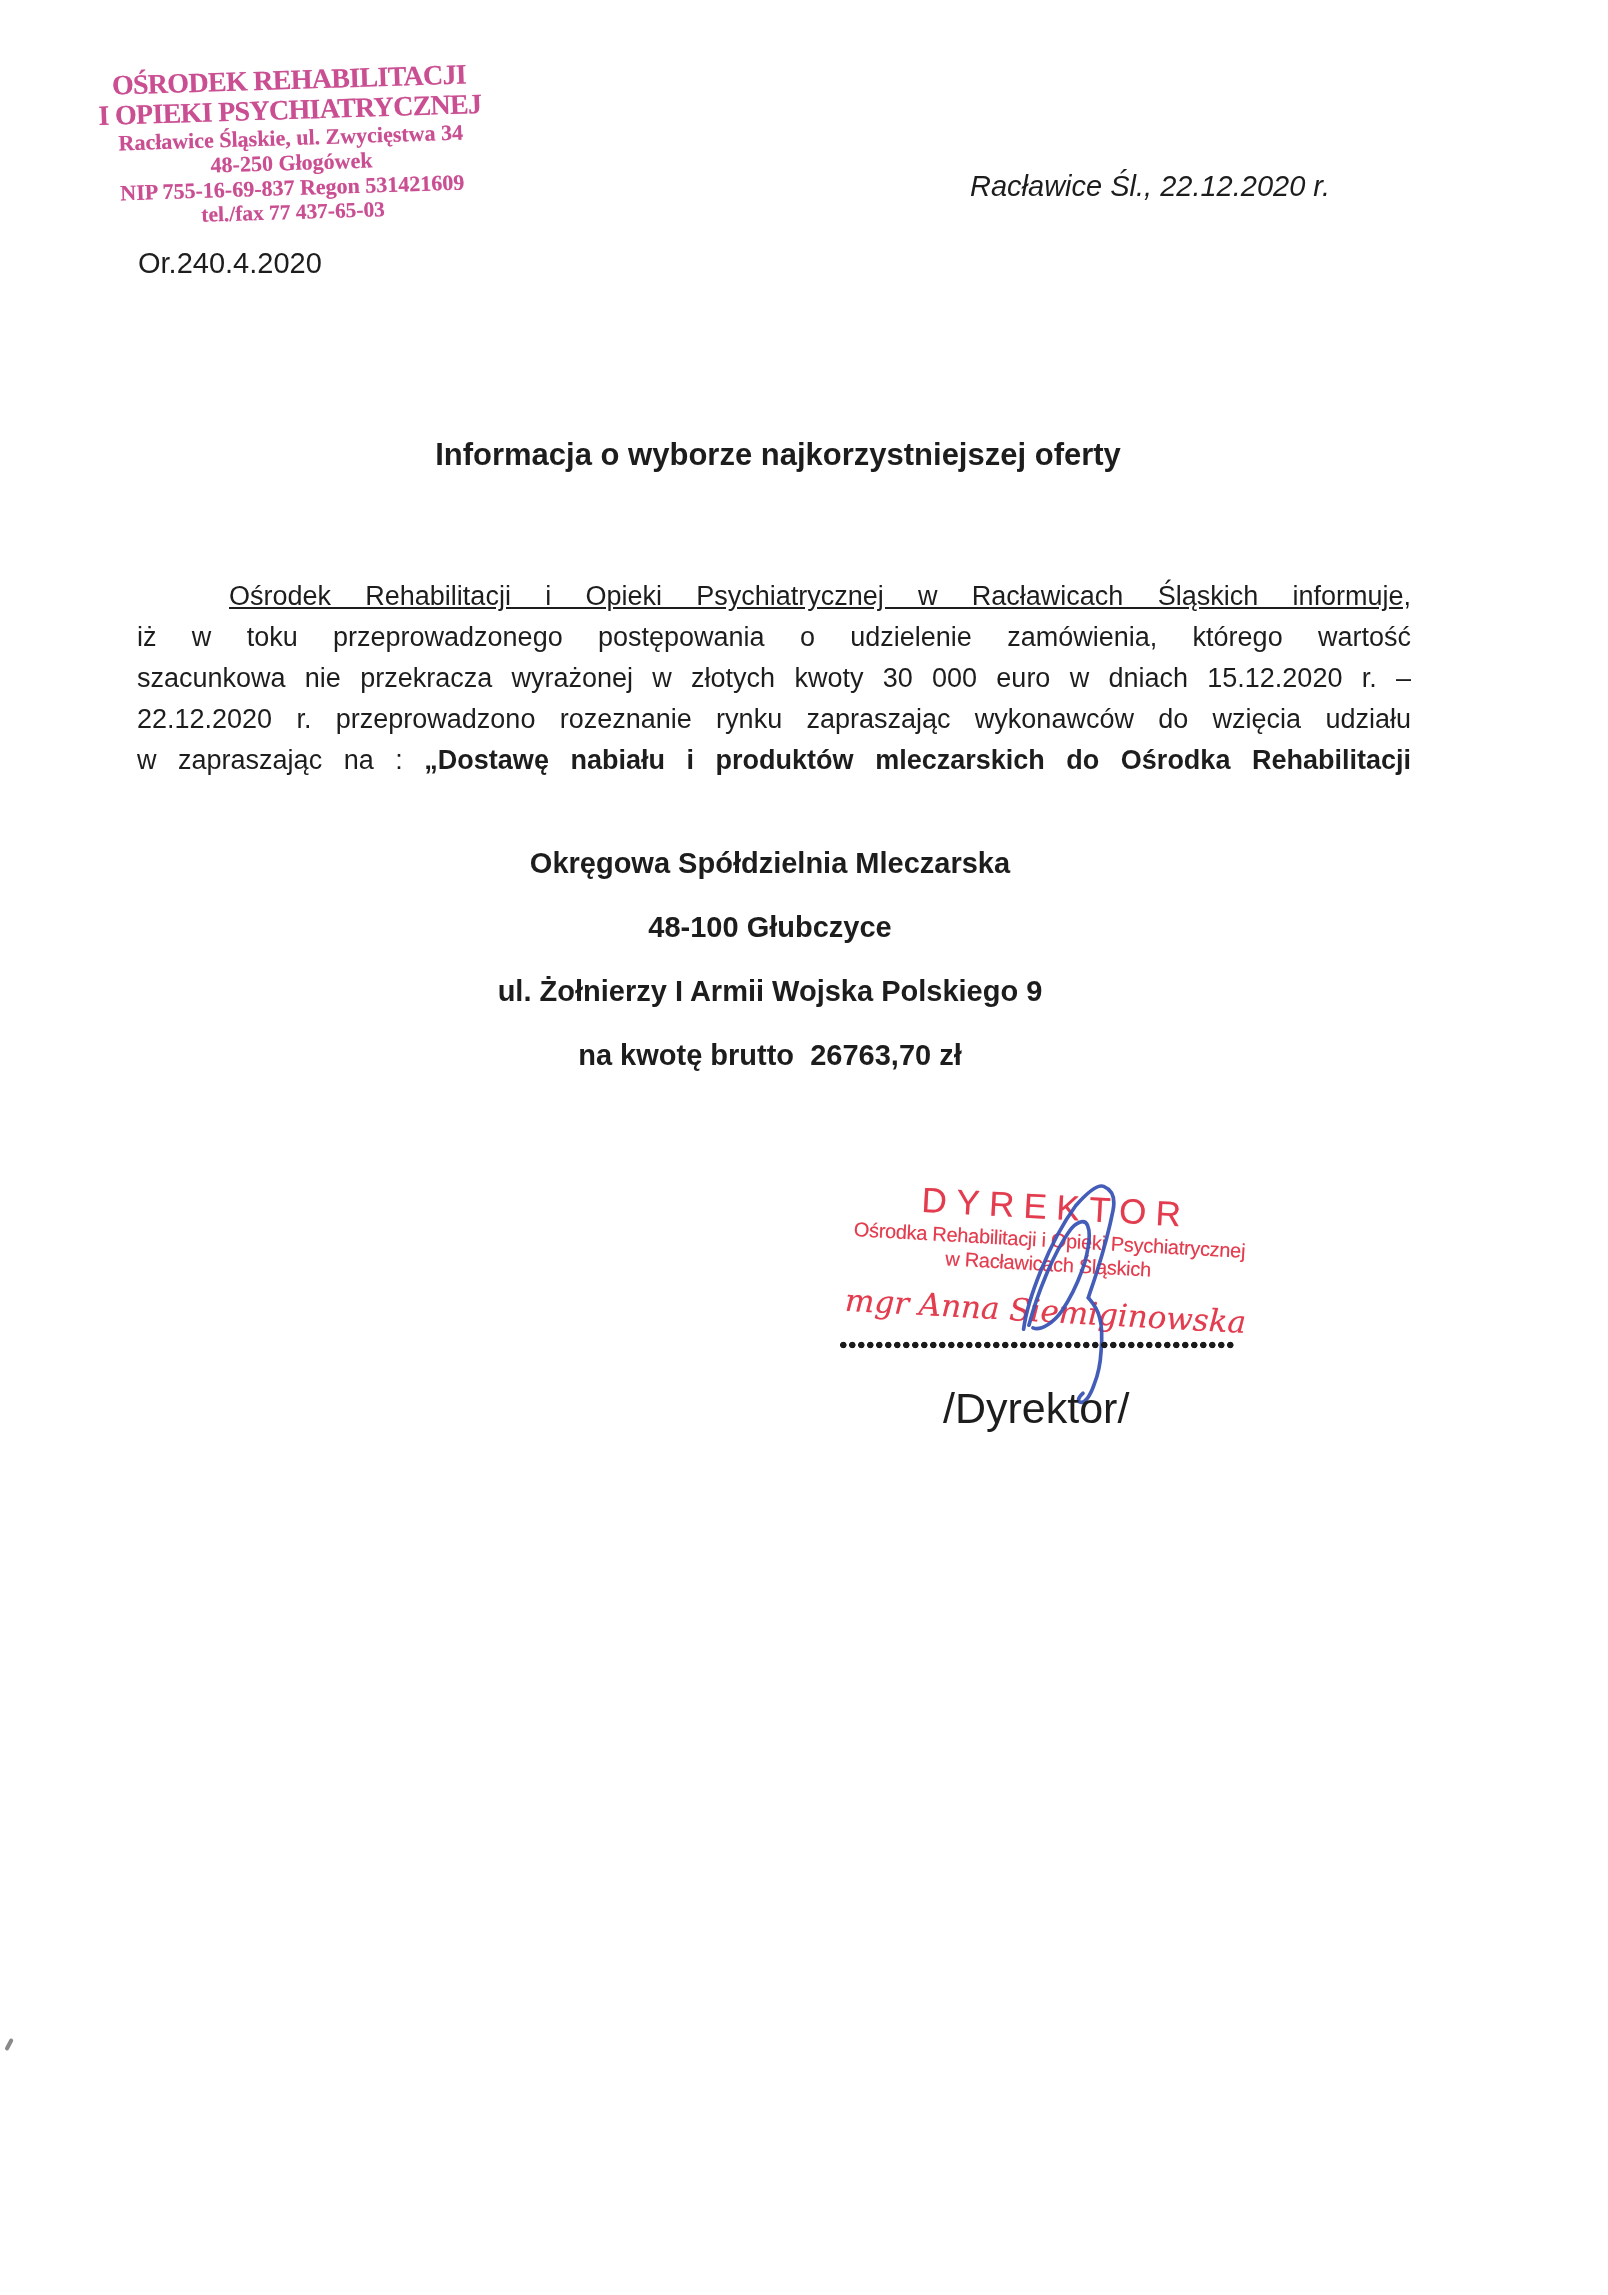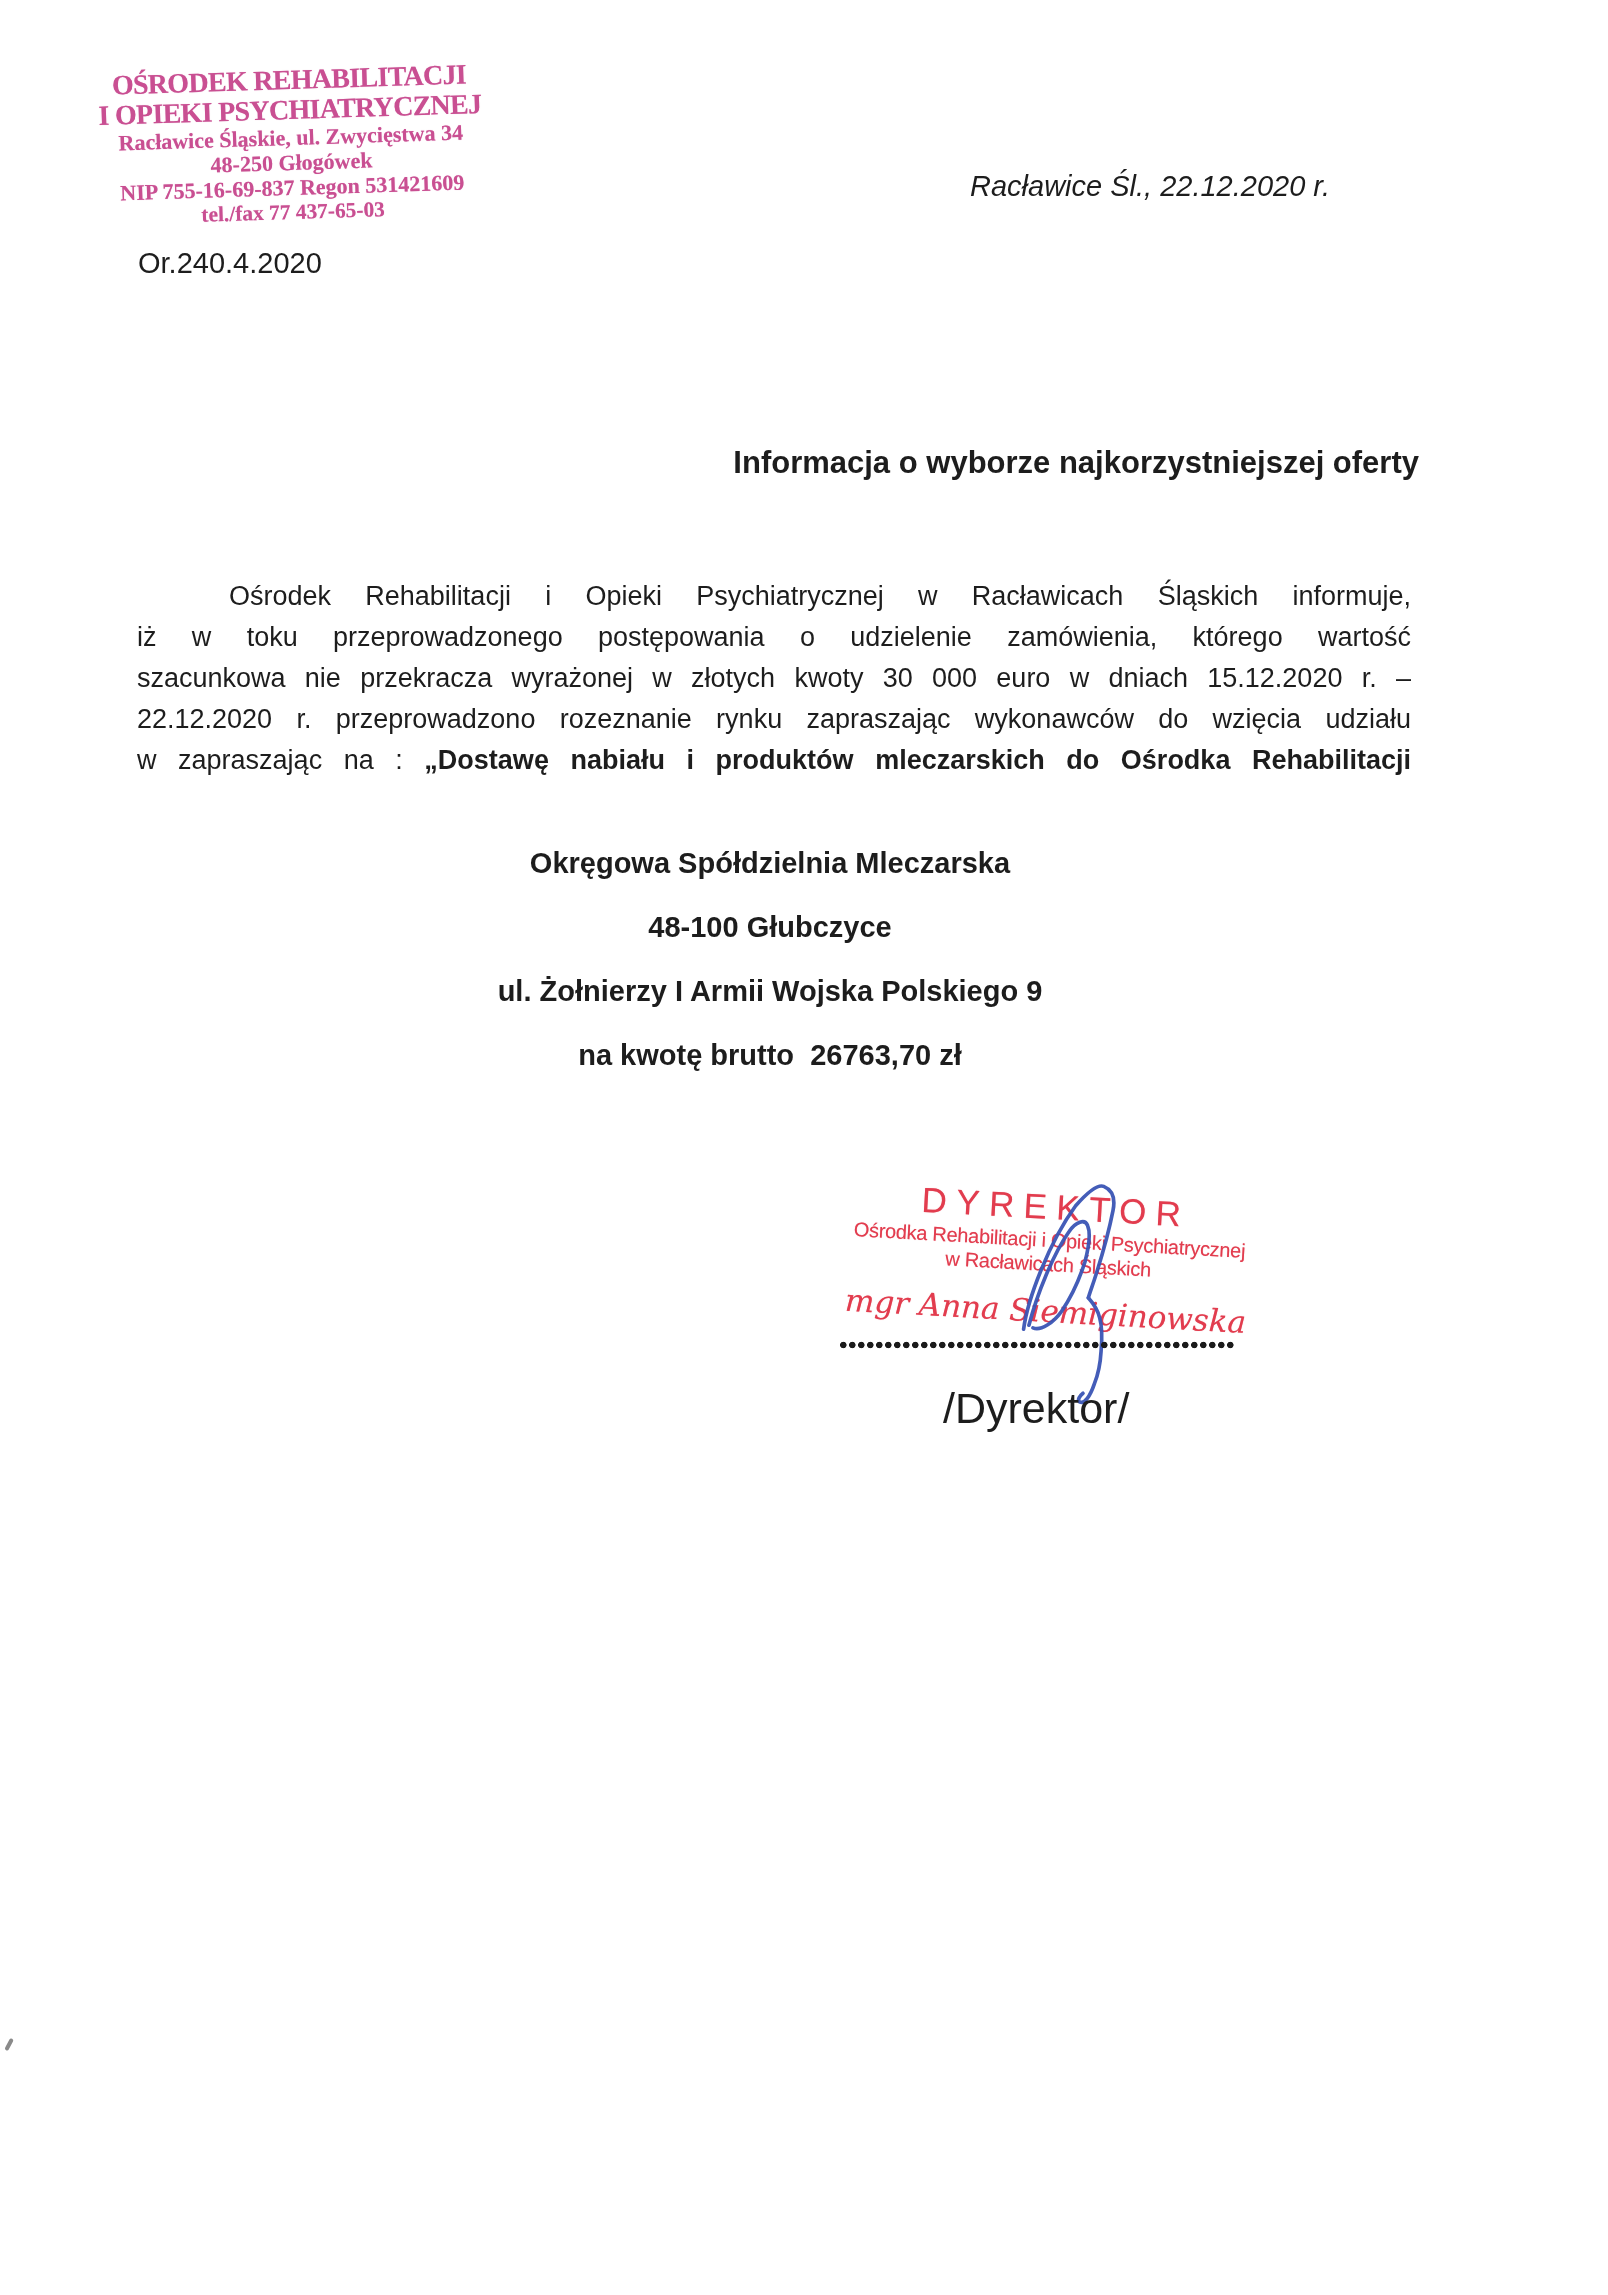--- a/index.html
+++ b/index.html
@@ -28,29 +28,29 @@
   .st3, .st4, .st5 { font-size: 22px; line-height: 25px; letter-spacing: 0; }
   .st6 { font-size: 21.4px; line-height: 25px; }
 
   
   .date { position: absolute; left: 970px; top: 170px; font-size: 29px; font-style: italic; }
   .ref  { position: absolute; left: 138px;  top: 247px; font-size: 29px; }
 
   
   .title {
     position: absolute; left: 137px; top: 429px; width: 1266px;
-    margin: 16px; text-align: right;
+    margin: 8px; text-align: center;
     font-size: 31px; font-weight: bold;
   }
 
   
   .body { position: absolute; left: 137px; top: 576px; width: 1274px; font-size: 27px; }
   .body-line { height: 41px; line-height: 41px; text-align: justify; text-align-last: justify; }
   .body-line.noj { text-align: left; text-align-last: left; }
-  .body-line.ind { text-indent: 92px; }
+  .body-line.ind { text-indent: 92px; text-decoration: underline; }
   .b { font-weight: bold; }
 
   
   .offer {
     position: absolute; left: 137px; top: 847px; width: 1266px;
     text-align: center; font-weight: bold; font-size: 29px;
   }
   .offer-line { height: 33px; line-height: 33px; margin-bottom: 31px; }
 
   

